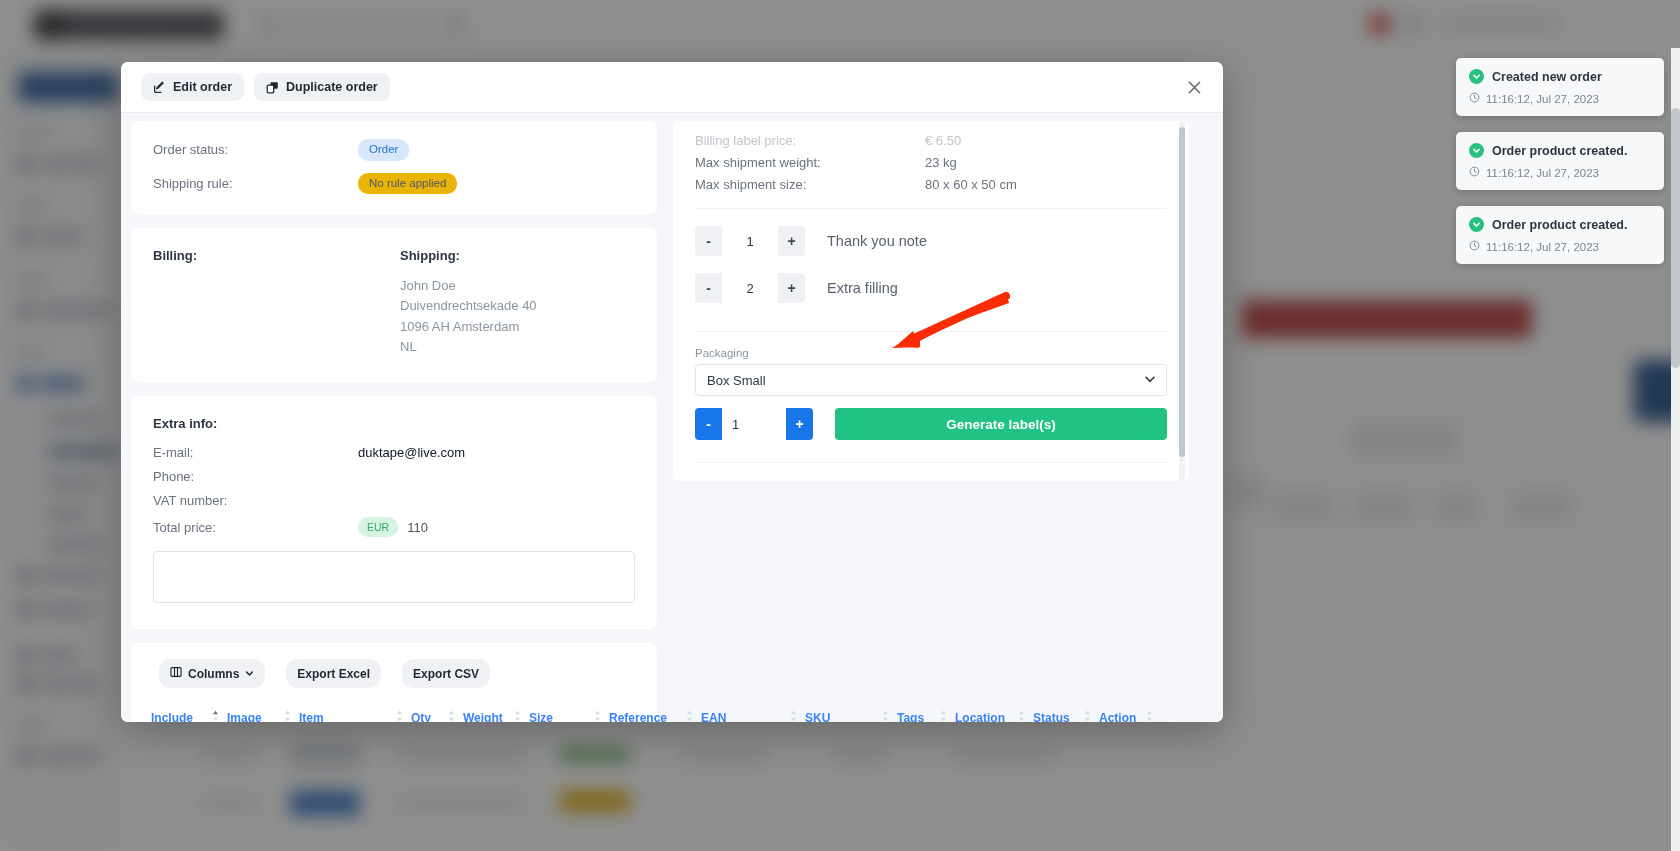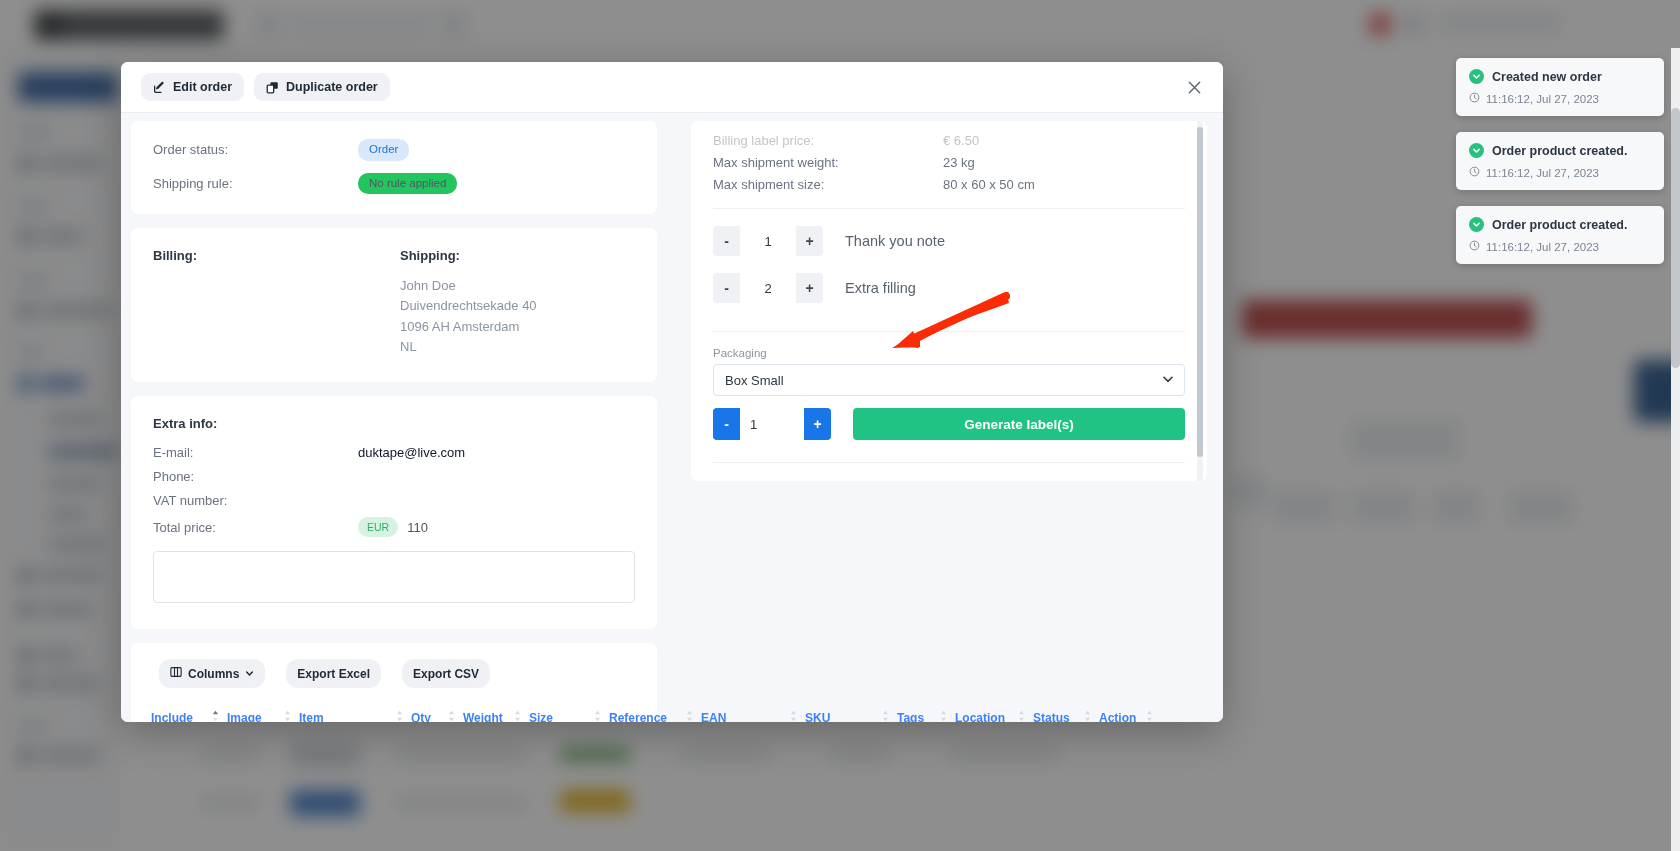--- a/index.html
+++ b/index.html
@@ -126,21 +126,21 @@
     background: #f5f7fa;
     display: flex;
     gap: 22px;
     padding: 0 0 0 0;
   }
   #modal-scroll {
     position: absolute; inset: 0;
     overflow: hidden;
     padding: 8px 22px 0 10px;
     display: flex;
-    gap: 34px;
+    gap: 16px;
     align-items: flex-start;
   }
   #col-left { width: 526px; flex: 0 0 526px; }
   #col-right { width: 516px; flex: 0 0 516px; position: relative; }
 
   .card {
     background: #ffffff;
     border-radius: 7px;
     margin-bottom: 14px;
     padding: 16px 22px;
@@ -154,21 +154,21 @@
   .kv-val { font-size: 13px; color: #6b7280; }
 
   .pill {
     display: inline-block;
     padding: 3px 11px;
     border-radius: 10px;
     font-size: 11.5px;
     line-height: 1.35;
   }
   .pill-order { background: #d8e7fb; color: #2176d2; }
-  .pill-norule { background: #22c55e; color: #4e5866; }
+  .pill-norule { background: #eab308; color: #4e5866; }
   .pill-eur { background: #d5f3e0; color: #35a96a; font-size: 10.5px; padding: 3px 9px; }
 
   .section-title {
     font-size: 13px; font-weight: bold; color: #2d3642; margin-bottom: 14px;
   }
   .addr-line { font-size: 13px; color: #8b95a1; line-height: 1.33; margin-bottom: 3px; }
   .link { color: #0f172a; font-size: 13px; text-decoration: none; }
 
   #note-box {
     width: 100%; height: 52px;

